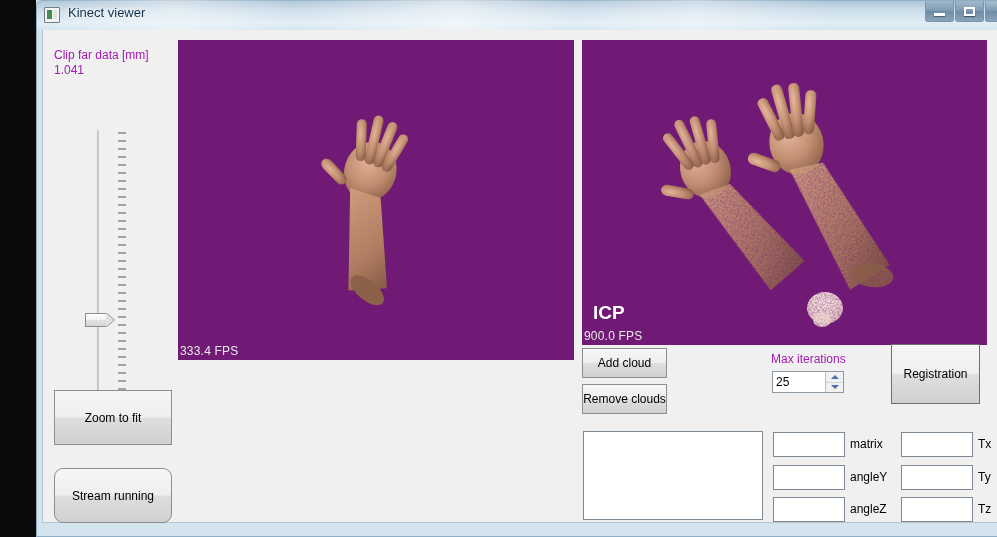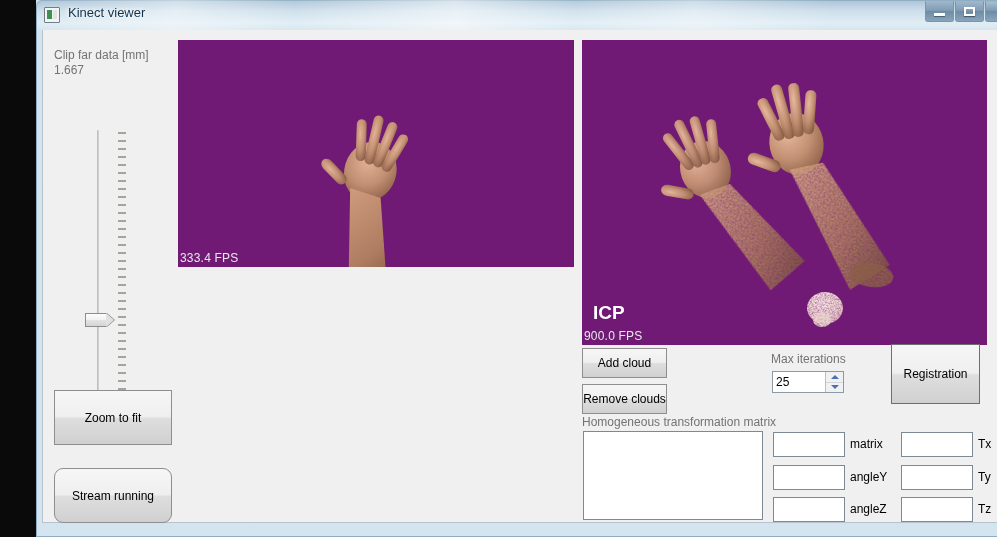--- a/index.html
+++ b/index.html
@@ -142,21 +142,21 @@
   }
 
   
   .viewport {
     position: absolute;
     background: #701a75;
     overflow: hidden;
   }
   #viewport-left {
     left: 135px; top: 10px;
-    width: 396px; height: 227px;
+    width: 396px; height: 320px;
   }
   #viewport-right {
     left: 539px; top: 10px;
     width: 405px; height: 305px;
   }
   .fps-label {
     position: absolute;
     left: 2px; bottom: 2px;
     color: #e9e9e9;
     font-size: 12px;
@@ -171,21 +171,21 @@
     font-weight: bold;
   }
 
   
   .cloud-svg { position: absolute; left: 0; top: 0; }
 
   
   .panel-label {
     position: absolute;
     font-size: 12px;
-    color: #737373;
+    color: #a21caf;
     white-space: nowrap;
   }
   #clip-label { left: 11px; top: 18px; }
   #clip-value { left: 11px; top: 33px; }
 
   .slider-track {
     position: absolute;
     left: 54px; top: 100px;
     width: 2px; height: 272px;
     background: linear-gradient(90deg, #b8b8b8, #d6d6d6);
@@ -377,21 +377,21 @@
       </div>
       <div class="cap-btn close">
         <div class="cap-glyph">✕</div>
       </div>
     </div>
   </div>
 
   <div class="client">
 
     <div class="panel-label" id="clip-label">Clip far data [mm]</div>
-    <div class="panel-label" id="clip-value">1.667</div>
+    <div class="panel-label" id="clip-value">1.041</div>
 
     <div class="slider-track"></div>
     <div class="slider-thumb"></div>
     <div class="ticks" id="slider-ticks">
         <div class="tick" style="top: 0px;"></div>
         <div class="tick" style="top: 8px;"></div>
         <div class="tick" style="top: 16px;"></div>
         <div class="tick" style="top: 24px;"></div>
         <div class="tick" style="top: 32px;"></div>
         <div class="tick" style="top: 40px;"></div>
@@ -528,21 +528,20 @@
     <div class="spinner">
       <input type="text" value="25" style="">
       <div class="spin-btns">
         <div class="spin-up"></div>
         <div class="spin-down"></div>
       </div>
     </div>
 
     <button class="btn" id="btn-registration">Registration</button>
 
-    <div class="panel-label" id="matrix-label">Homogeneous transformation matrix</div>
     <textarea class="textbox" id="matrix-box" style=""></textarea>
 
     <input class="textbox angle-box r1" type="text" value="" style="">
     <div class="row-label angle-label r1l">matrix</div>
     <input class="textbox t-box r1" type="text" value="" style="">
     <div class="row-label t-label r1l">Tx</div>
 
     <input class="textbox angle-box r2" type="text" value="" style="">
     <div class="row-label angle-label r2l">angleY</div>
     <input class="textbox t-box r2" type="text" value="" style="">

